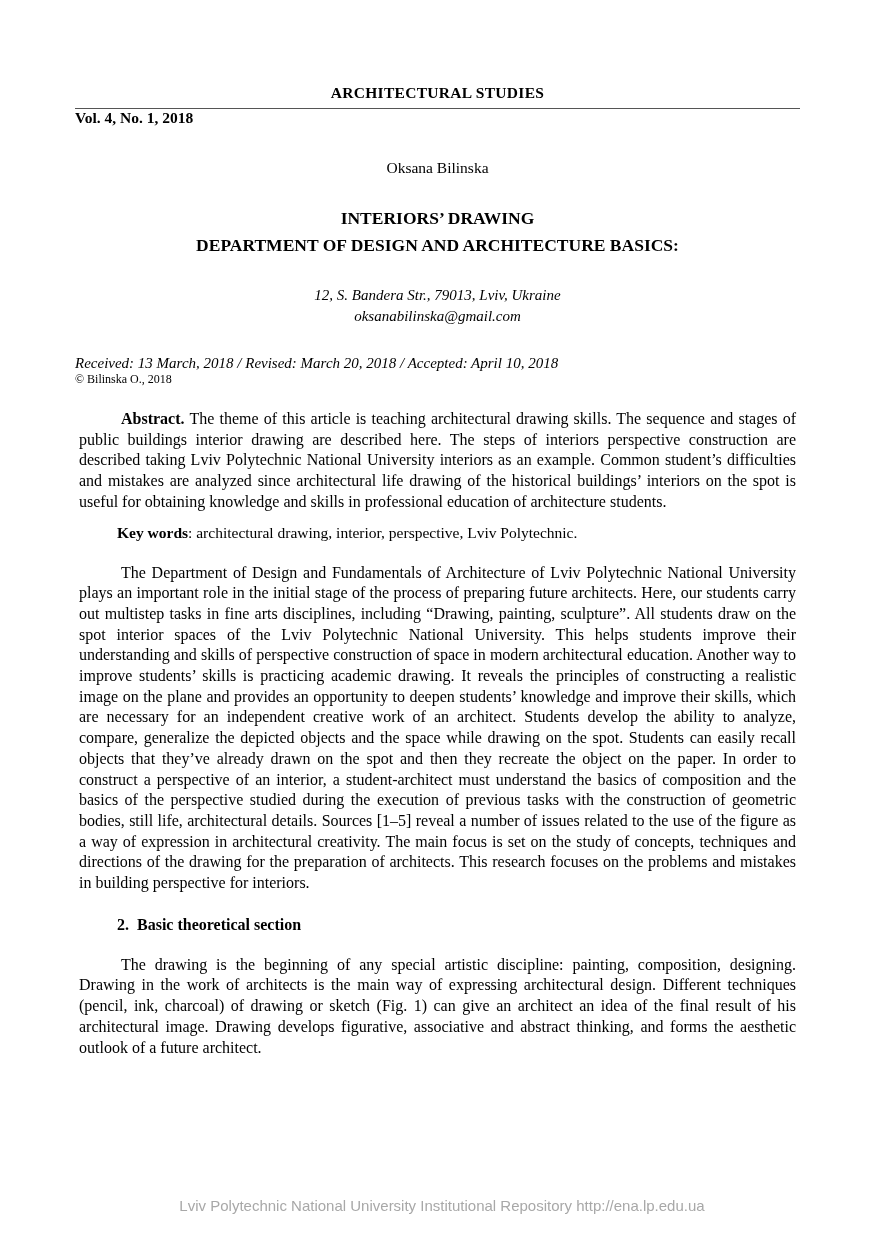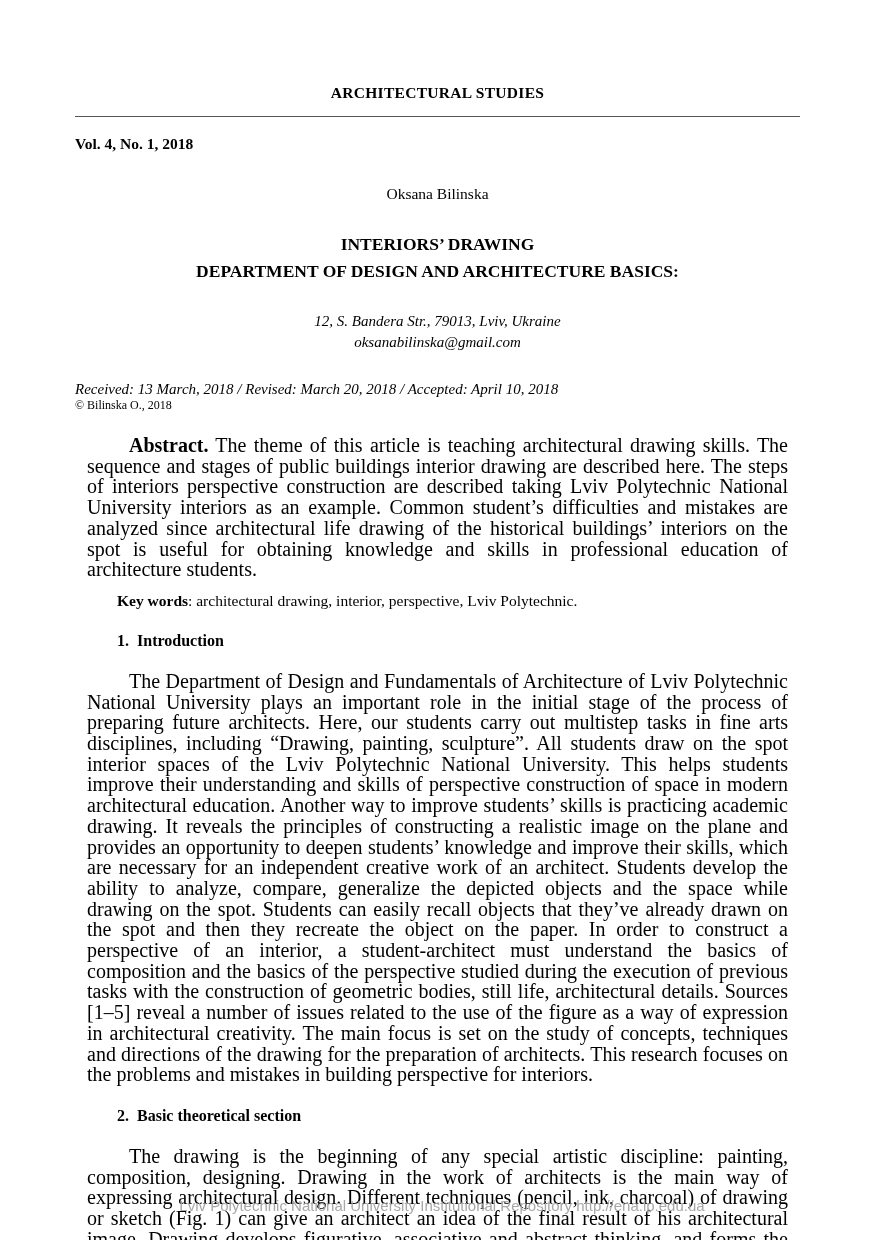--- a/index.html
+++ b/index.html
@@ -16,27 +16,26 @@
     color: #000000;
     box-sizing: border-box;
     padding: 84px 76px 0 75px;
     overflow: hidden;
   }
   .journal-header {
     text-align: center;
     font-weight: bold;
     font-size: 15.5px;
     letter-spacing: 0.3px;
-    padding-bottom: 14px;
+    padding-bottom: 6px;
     border-bottom: 1px solid #555555;
   }
   .volume-line {
     font-weight: bold;
     font-size: 15.5px;
-    margin-top: 18px;
   }
   .author-line {
     text-align: center;
     font-size: 15.5px;
     margin-top: 32px;
   }
   .article-title {
     text-align: center;
     font-weight: bold;
     font-size: 17.5px;
@@ -54,25 +53,25 @@
   .affiliation span { display: block; }
   .dates-line {
     font-style: italic;
     font-size: 15px;
     margin-top: 28px;
   }
   .copyright-line {
     font-size: 12px;
   }
   .para {
-    font-size: 20px;
+    font-size: 16px;
     line-height: 20.7px;
     text-align: justify;
     text-indent: 42px;
-    margin: 12px;
+    margin: 4px;
   }
   .abstract-block { margin-top: 22px; }
   .keywords-line {
     font-size: 15.5px;
     text-indent: 42px;
     margin-top: 11px;
   }
   .bold { font-weight: bold; }
   .section-heading {
     font-size: 16px;
@@ -114,23 +113,20 @@
   </div>
 
   <div class="dates-line">Received: 13 March, 2018 / Revised: March 20, 2018 / Accepted: April 10, 2018</div>
 
   <div class="copyright-line">© Bilinska O., 2018</div>
 
   <p class="para abstract-block"><span class="bold">Abstract.</span><span> The theme of this article is teaching architectural drawing skills. The sequence and stages of public buildings interior drawing are described here. The steps of interiors perspective construction are described taking Lviv Polytechnic National University interiors as an example. Common student’s difficulties and mistakes are analyzed since architectural life drawing of the historical buildings’ interiors on the spot is useful for obtaining knowledge and skills in professional education of architecture students.</span></p>
 
   <div class="keywords-line"><span class="bold">Key words</span><span>: architectural drawing, interior, perspective, Lviv Polytechnic.</span></div>
 
-  <div class="section-heading">
-    <span class="sec-num">1.</span><span>Introduction</span>
-  </div>
 
   <p class="para section-para">The Department of Design and Fundamentals of Architecture of Lviv Polytechnic National University plays an important role in the initial stage of the process of preparing future architects. Here, our students carry out multistep tasks in fine arts disciplines, including “Drawing, painting, sculpture”. All students draw on the spot interior spaces of the Lviv Polytechnic National University. This helps students improve their understanding and skills of perspective construction of space in modern architectural education. Another way to improve students’ skills is practicing academic drawing. It reveals the principles of constructing a realistic image on the plane and provides an opportunity to deepen students’ knowledge and improve their skills, which are necessary for an independent creative work of an architect. Students develop the ability to analyze, compare, generalize the depicted objects and the space while drawing on the spot. Students can easily recall objects that they’ve already drawn on the spot and then they recreate the object on the paper. In order to construct a perspective of an interior, a student-architect must understand the basics of composition and the basics of the perspective studied during the execution of previous tasks with the construction of geometric bodies, still life, architectural details. Sources [1–5] reveal a number of issues related to the use of the figure as a way of expression in architectural creativity. The main focus is set on the study of concepts, techniques and directions of the drawing for the preparation of architects. This research focuses on the problems and mistakes in building perspective for interiors.</p>
 
   <div class="section-heading">
     <span class="sec-num">2.</span><span>Basic theoretical section</span>
   </div>
 
   <p class="para section-para">The drawing is the beginning of any special artistic discipline: painting, composition, designing. Drawing in the work of architects is the main way of expressing architectural design. Different techniques (pencil, ink, charcoal) of drawing or sketch (Fig. 1) can give an architect an idea of the final result of his architectural image. Drawing develops figurative, associative and abstract thinking, and forms the aesthetic outlook of a future architect.</p>
 
   <div class="footer">Lviv Polytechnic National University Institutional Repository http://ena.lp.edu.ua</div>

